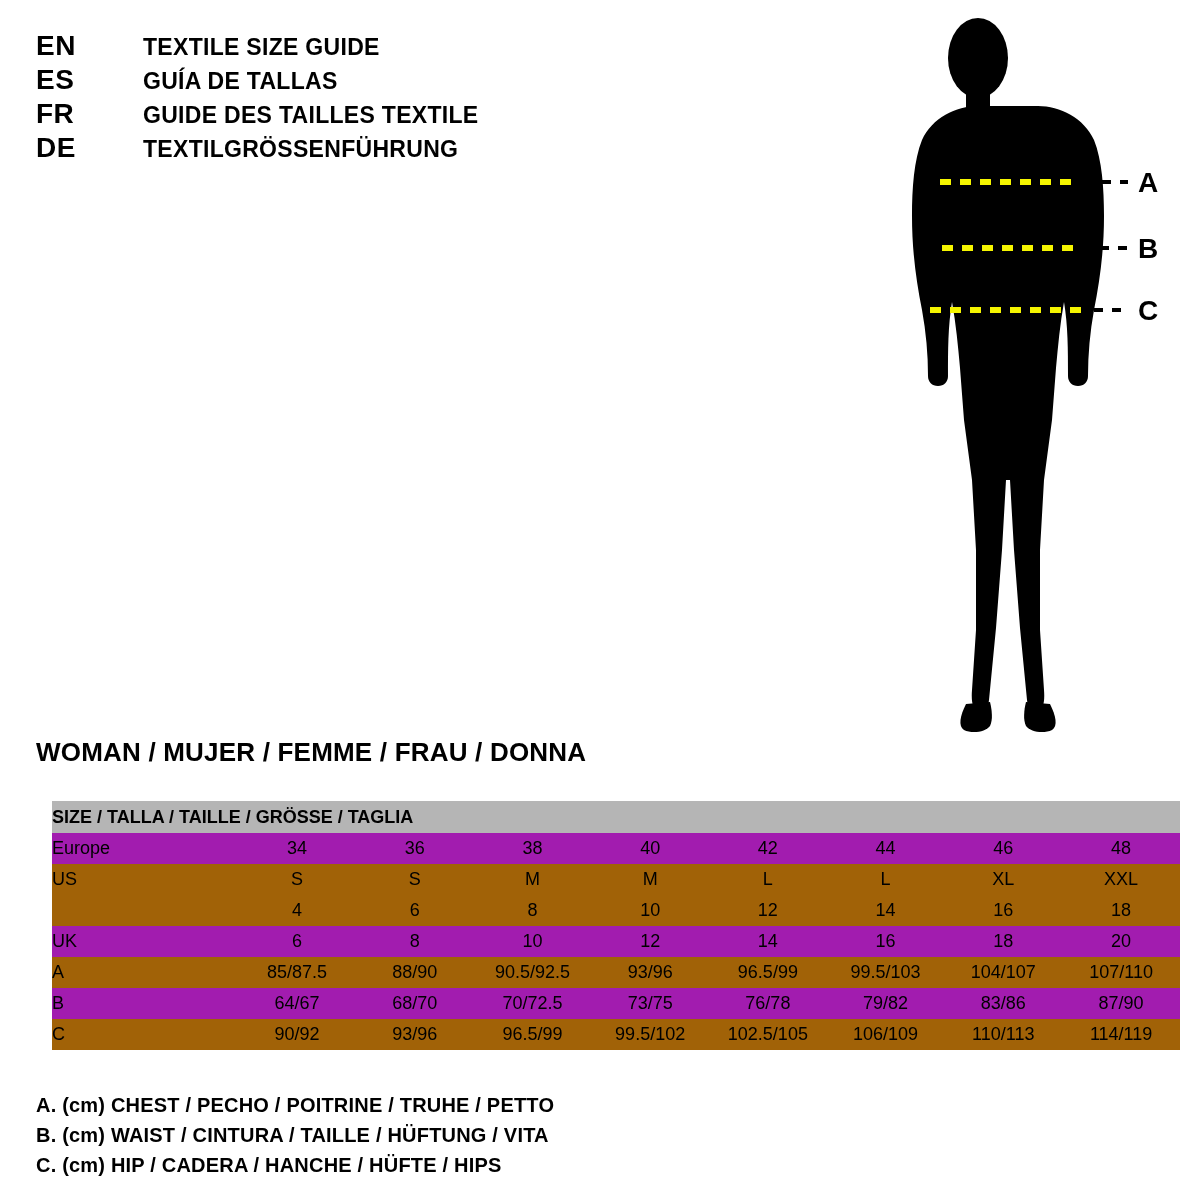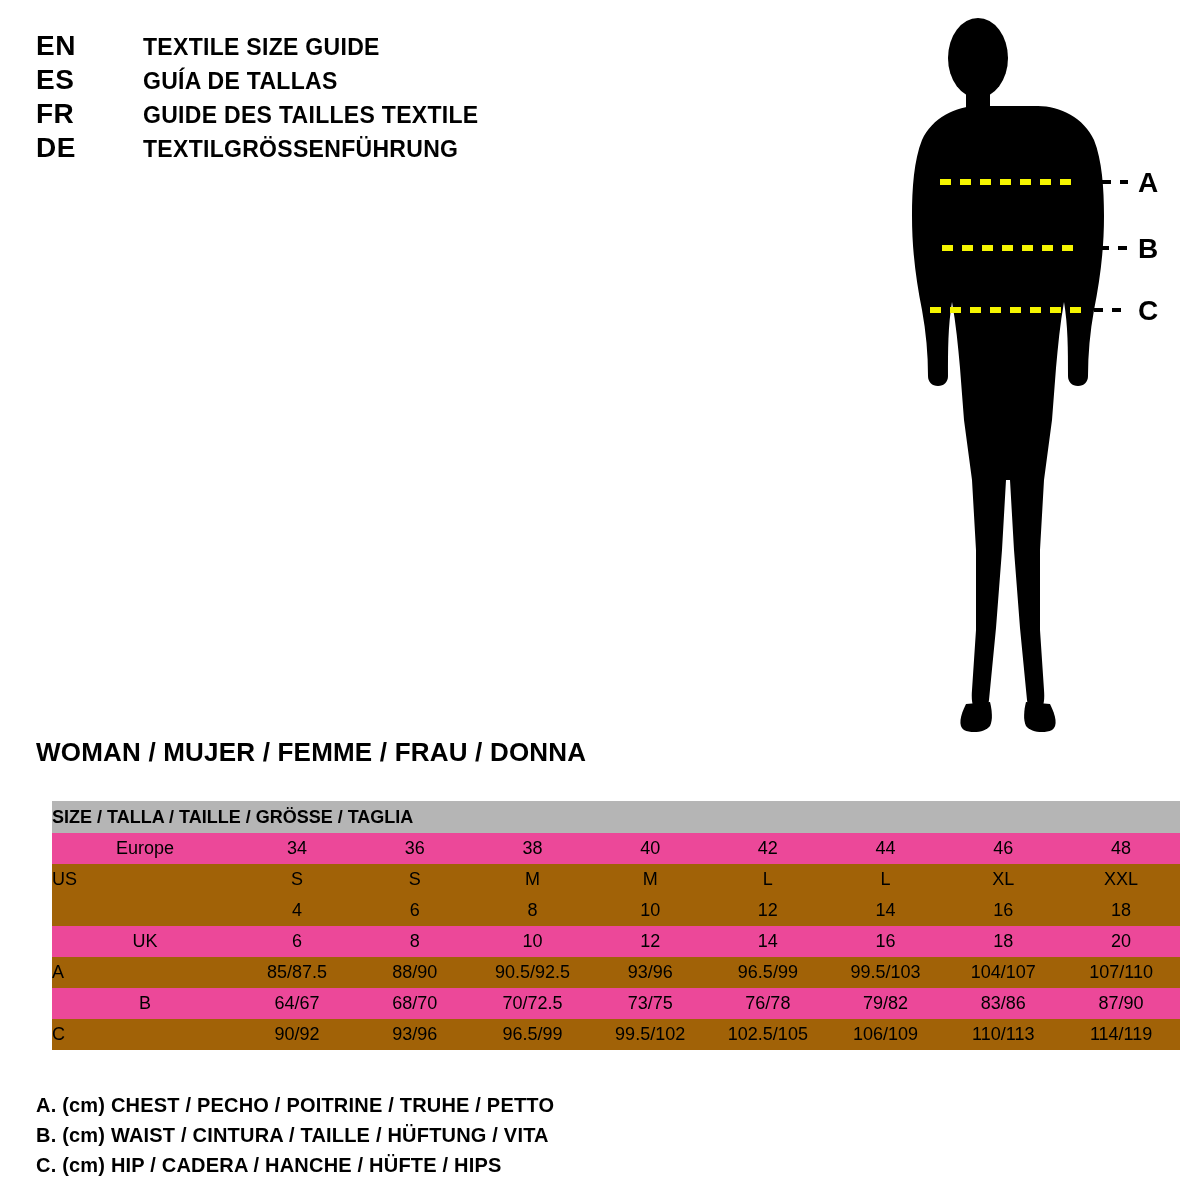--- a/index.html
+++ b/index.html
@@ -97,22 +97,21 @@
   tr.head-row td {
     background: #b5b5b5;
     font-weight: bold;
     height: 32px;
     line-height: 32px;
   }
   tr.shade td {
     background: #a16207;
   }
   tr.plain td {
-    background: #ec4899;
-    text-align: center;
+    background: #a21caf;
   }
 
   
   .legend {
     position: absolute;
     left: 36px;
     top: 1090px;
     width: 700px;
   }
   .legend-line {

